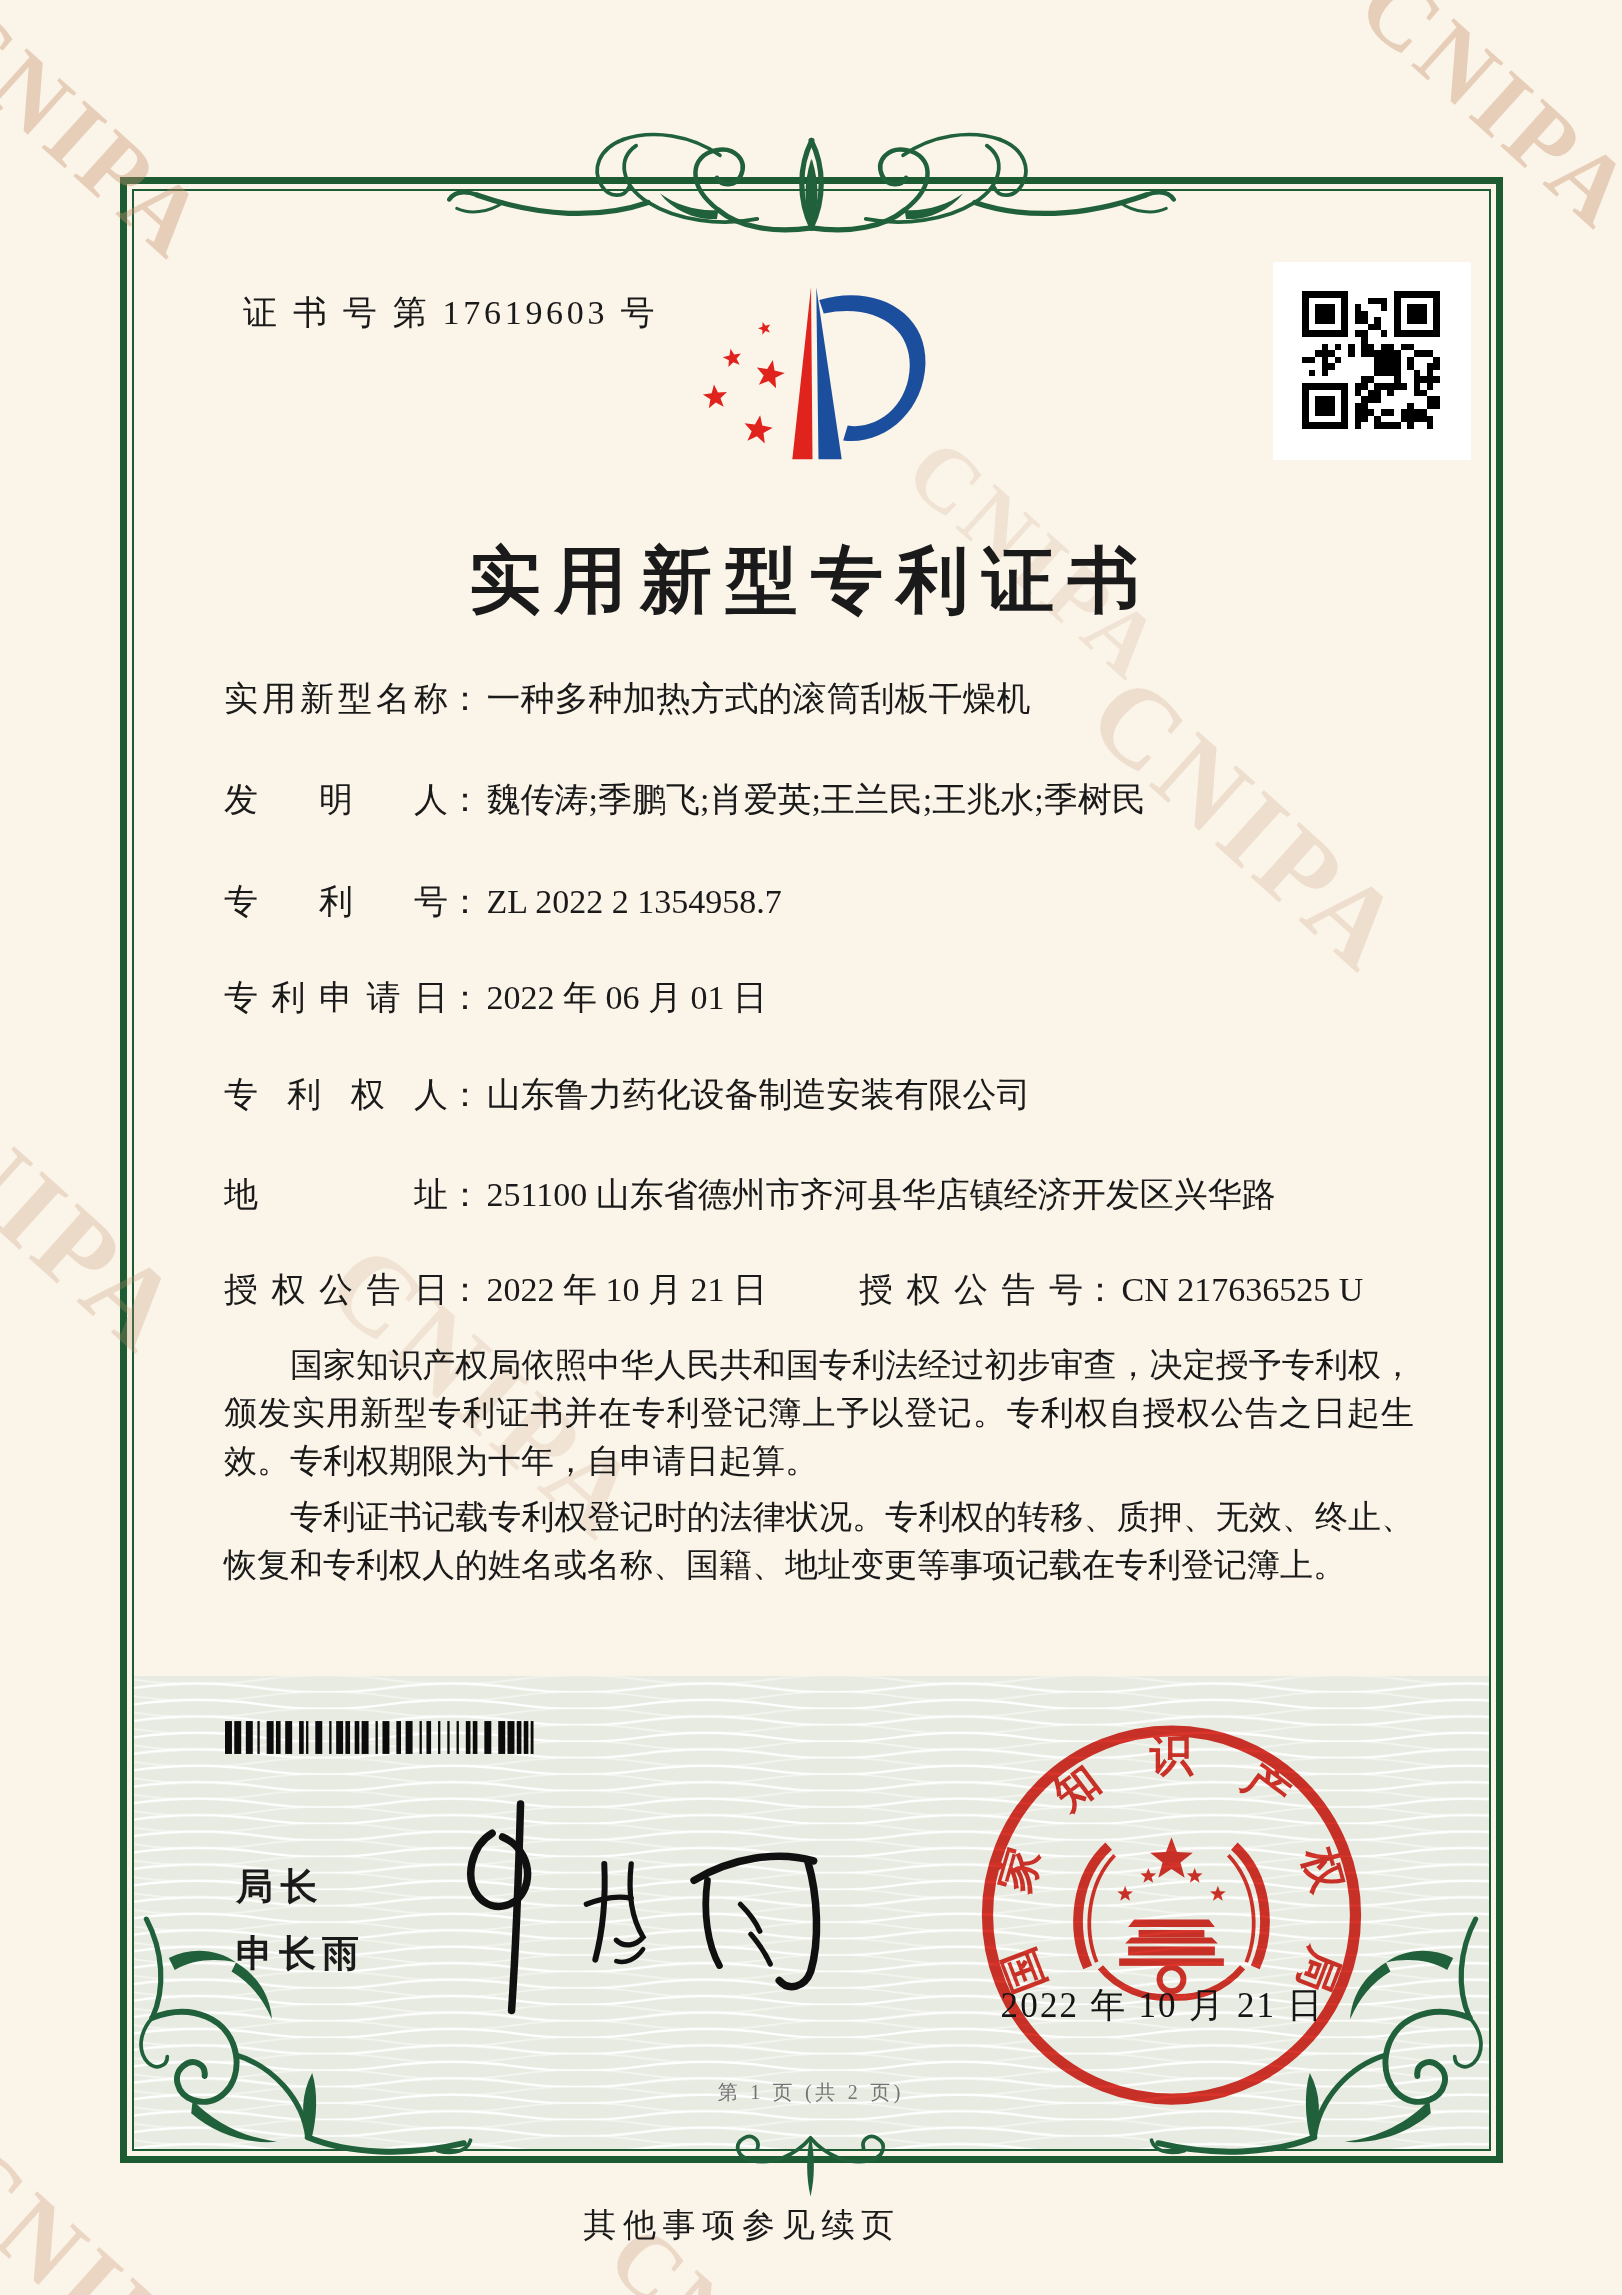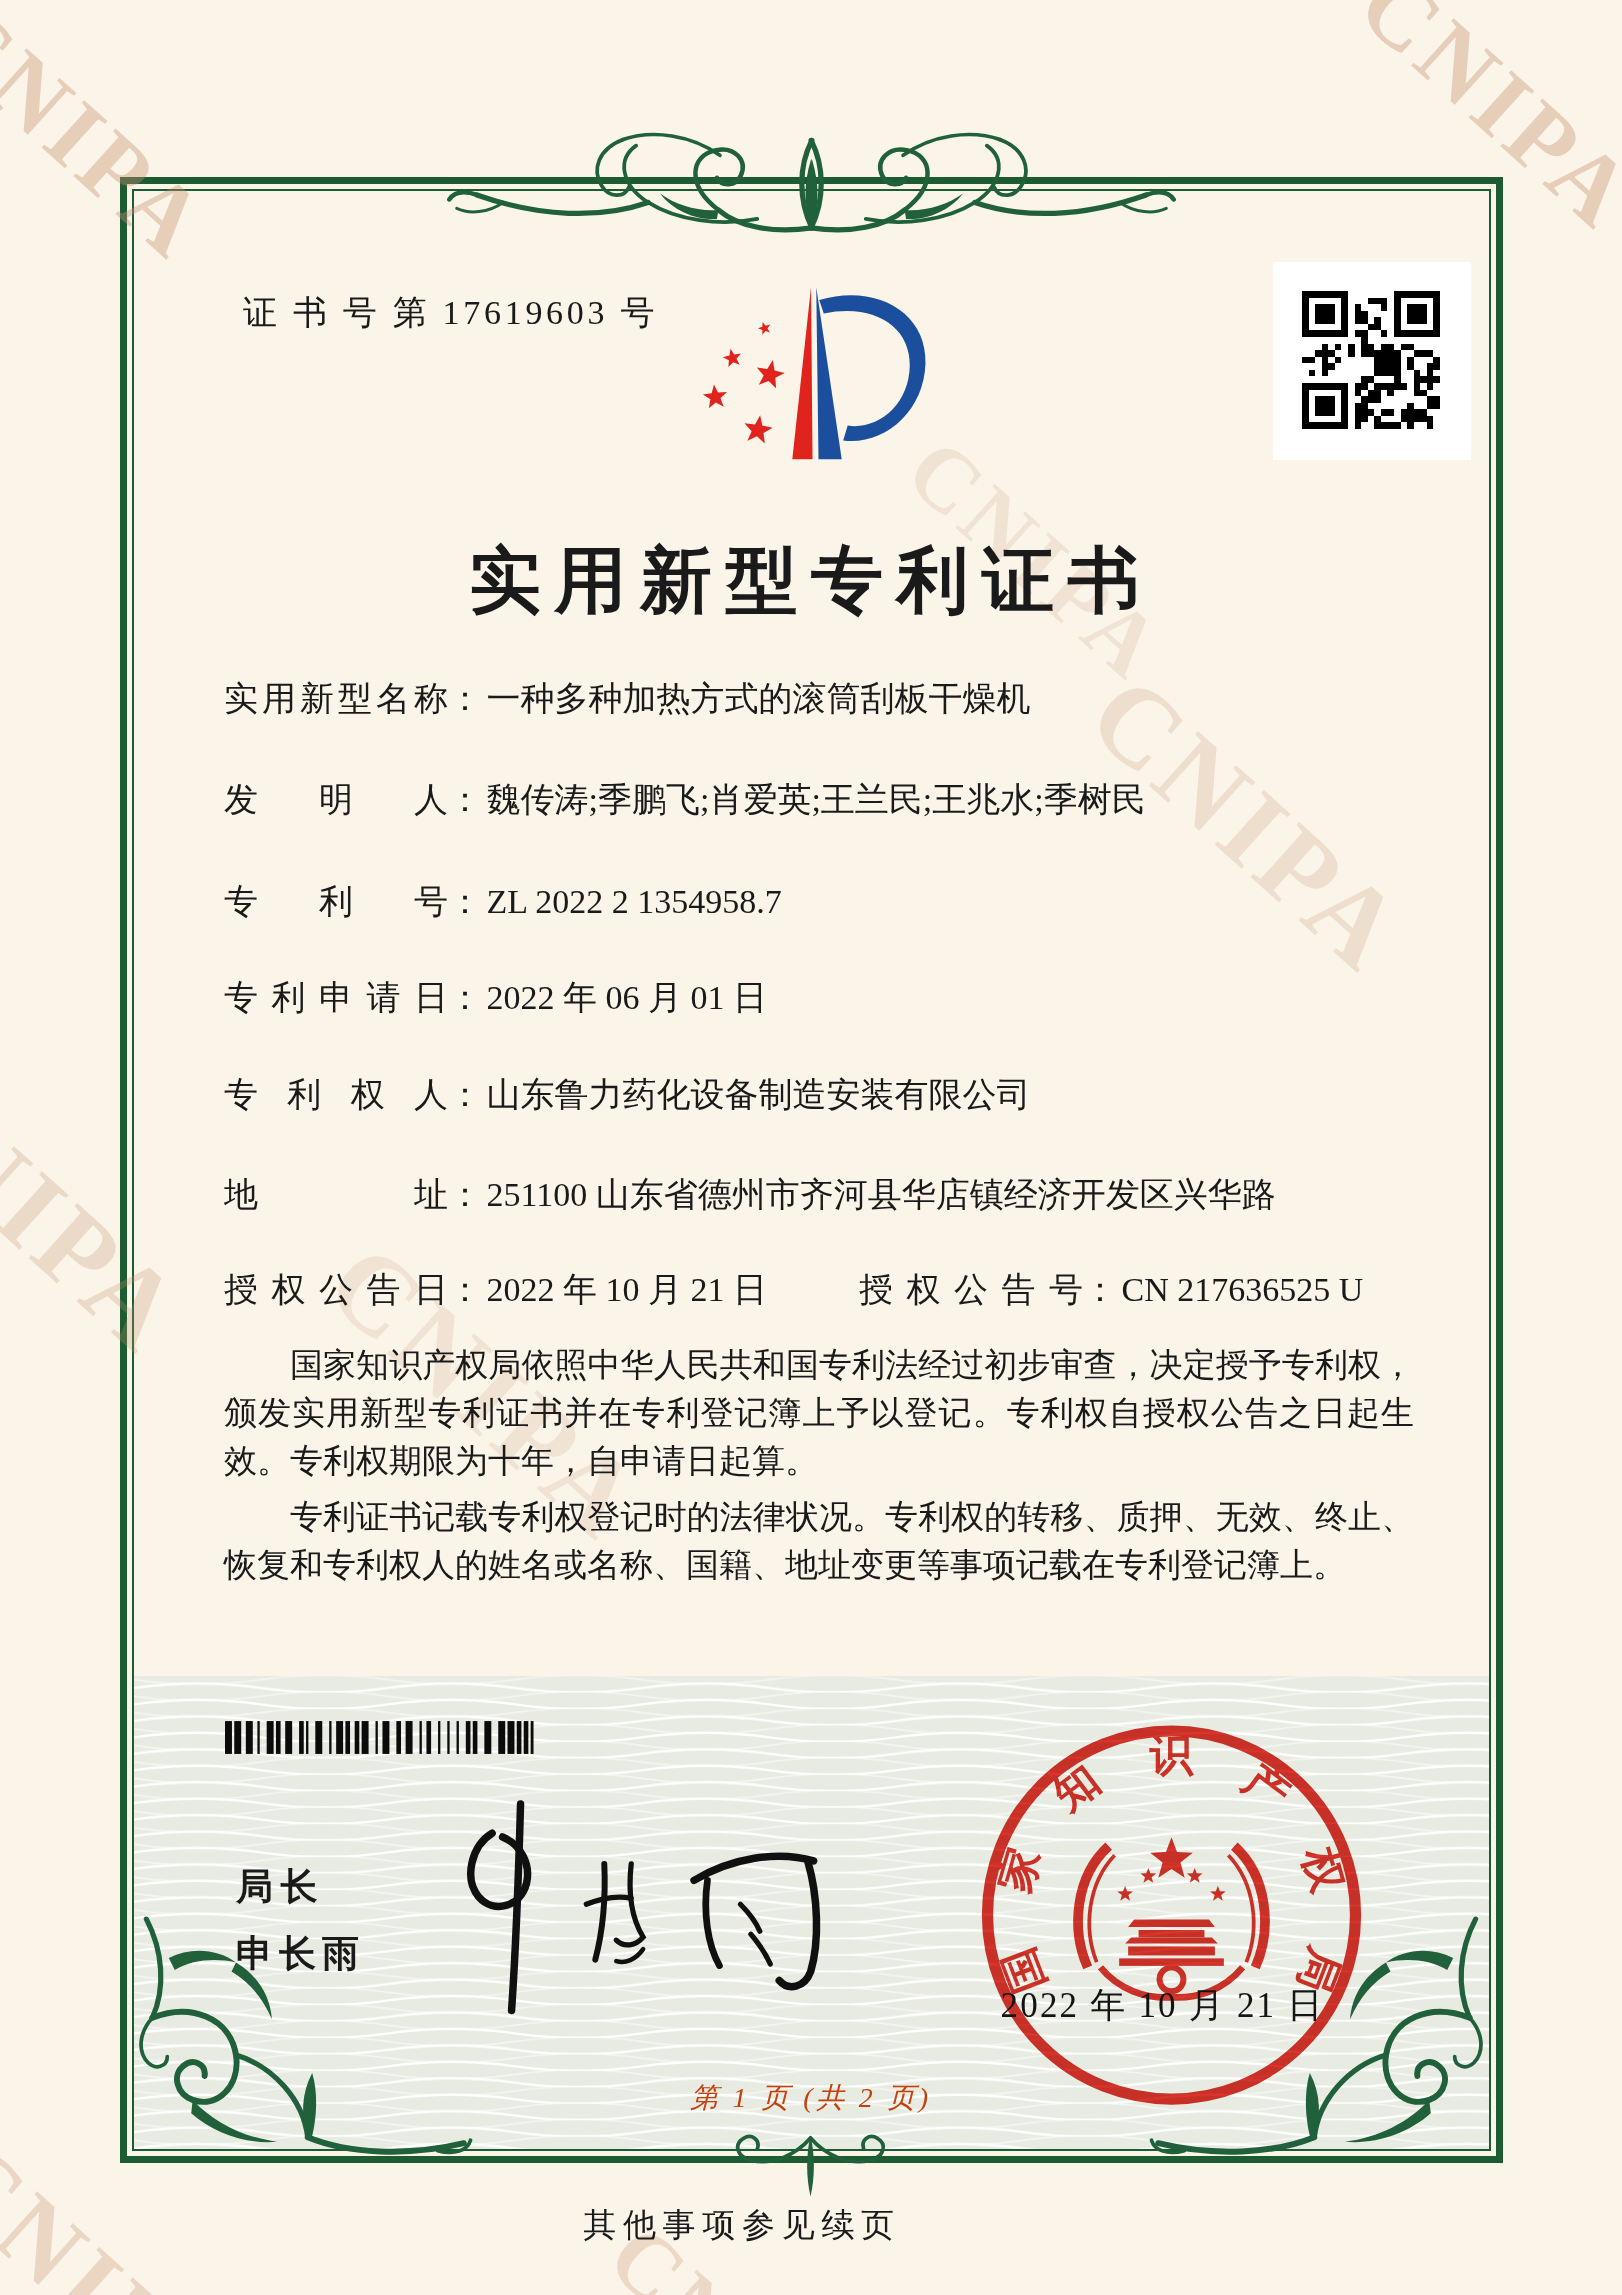--- a/index.html
+++ b/index.html
@@ -36,21 +36,21 @@
   .barcode{position:absolute;left:225px;top:1721px;z-index:5;}
   .role{position:absolute;left:236px;top:1862px;font-size:37px;font-weight:700;
         font-family:"Liberation Sans","DejaVu Sans",sans-serif;letter-spacing:7.5px;z-index:5;}
   .signer{position:absolute;left:236px;top:1929px;font-size:37px;font-weight:700;
         font-family:"Liberation Sans","DejaVu Sans",sans-serif;letter-spacing:6px;z-index:5;}
   .sig{position:absolute;left:365px;top:1792px;z-index:5;}
   .sealsvg{position:absolute;left:977px;top:1719px;z-index:6;mix-blend-mode:multiply;opacity:.95;}
   .sealdate{position:absolute;left:968px;top:1982px;width:389px;text-align:center;
             font-size:35px;letter-spacing:2.2px;z-index:7;color:#141414;}
   .pageind{position:absolute;left:0;top:2079px;width:1622px;text-align:center;
-           font-size:28px;letter-spacing:3.7px;z-index:5;color:#c2410c;font-style:italic;}
+           font-size:20px;letter-spacing:3.7px;z-index:5;color:#737373;}
   .contnote{position:absolute;left:0;top:2203px;width:1484px;text-align:center;
             font-size:33px;letter-spacing:6.7px;z-index:5;}
   .orn{position:absolute;z-index:3;}
 </style>
 </head>
 <body>
 
 <div class="page">
 
   <svg class="waves" width="1356" height="474" viewBox="0 0 1815 634" preserveAspectRatio="none">

